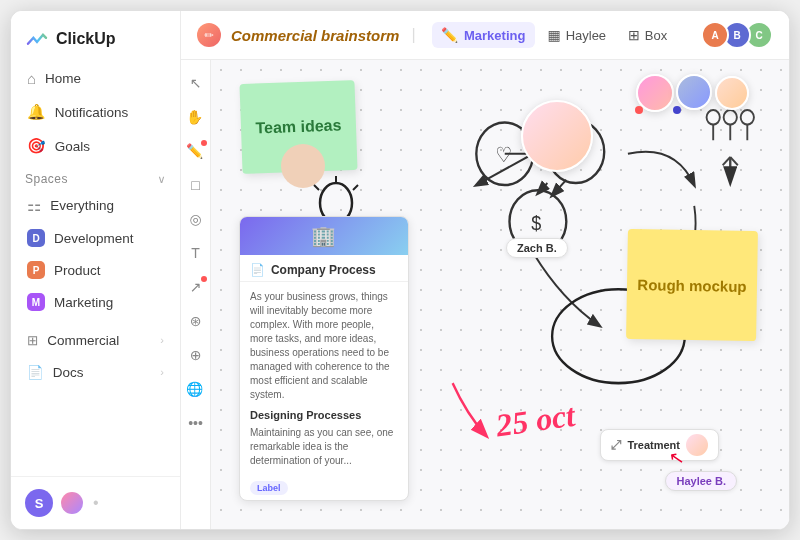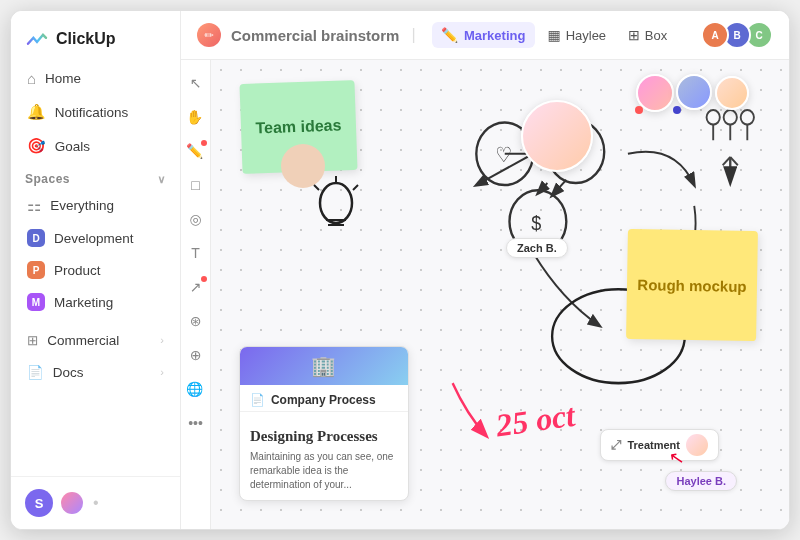--- a/index.html
+++ b/index.html
@@ -63,21 +63,21 @@
       cursor: pointer;
       user-select: none;
     }
     .sidebar-nav-item .nav-icon { color: #888; font-size: 15px; }
     .sidebar-section-header {
       display: flex;
       align-items: center;
       justify-content: space-between;
       padding: 10px 14px 4px 14px;
       font-size: 12px;
-      font-weight: 700;
+      font-weight: 400;
       color: #888;
       letter-spacing: 0.5px;
       gap: 24px;
     }
     .sidebar-section-header .chevron { font-size: 11px; color: #aaa; }
     .spaces-list { padding: 0 8px; display: flex; flex-direction: column; gap: 2px; }
     .space-item {
       display: flex;
       align-items: center;
       gap: 9px;
@@ -156,21 +156,22 @@
     }
     .topbar-icon {
       width: 24px; height: 24px; border-radius: 50%;
       background: linear-gradient(135deg,#f97,#e66);
       display: flex; align-items: center; justify-content: center;
       font-size: 12px; color: #fff;
     }
     .topbar-title {
       font-weight: 600;
       font-size: 15px;
-      color: #737373;
+      color: #a16207;
+      font-style: italic;
     }
     .topbar-divider { color: #ddd; margin: 0 2px; }
     .topbar-tabs {
       display: flex;
       align-items: center;
       gap: 2px;
       margin-left: 4px;
     }
     .topbar-tab {
       display: flex; align-items: center; gap: 5px;
@@ -292,21 +293,21 @@
     }
     .card-banner {
       height: 38px;
       background: linear-gradient(135deg, #7B68EE 0%, #89CFF0 100%);
       display: flex; align-items: center; justify-content: center;
       font-size: 12px;
       color: #fff;
     }
     .card-body { padding: 8px 10px; color: #666; font-size: 10px; line-height: 1.4; }
     .card-row { display: flex; align-items: center; gap: 6px; margin: 4px 0; font-size: 10px; color: #888; }
-    .card-section-title { font-size: 15px; font-weight: 600; color: #333; margin: 6px 0 3px; font-family: Liberation Serif, serif; }
+    .card-section-title { font-size: 11px; font-weight: 600; color: #333; margin: 6px 0 3px; }
     .card-footer { padding: 5px 10px; display: flex; align-items: center; gap: 5px; }
     .badge-blue { background: #eef; color: #66f; border-radius: 8px; padding: 2px 7px; font-size: 9px; font-weight: 600; }
     
     .canvas-svg {
       position: absolute;
       top: 0; left: 0;
       width: 100%; height: 100%;
       pointer-events: none;
       z-index: 2;
     }
@@ -660,23 +661,27 @@
 
         <div class="whiteboard-card">
           <div class="card-banner">
             <span style="font-size:20px;">🏢</span>
           </div>
           <div class="whiteboard-card-header">
             <span style="font-size:12px;">📄</span>
             <span>Company Process</span>
           </div>
           <div class="card-body">
+            <span>As your business grows, things will inevitably become more complex. With more people, more tasks, and more ideas, business operations need to be managed with coherence to the most efficient and scalable system.</span>
             <div class="card-section-title">Designing Processes</div>
             <div>Maintaining as you can see, one remarkable idea is the determination of your...</div>
           </div>
+          <div class="card-footer">
+            <span class="badge-blue">Label</span>
+          </div>
         </div>
 
         <div class="cursor" style="bottom:60px;right:105px;">↖</div>
 
       </div>
     </div>
   </div>
 </div>
 
 </body></html>

